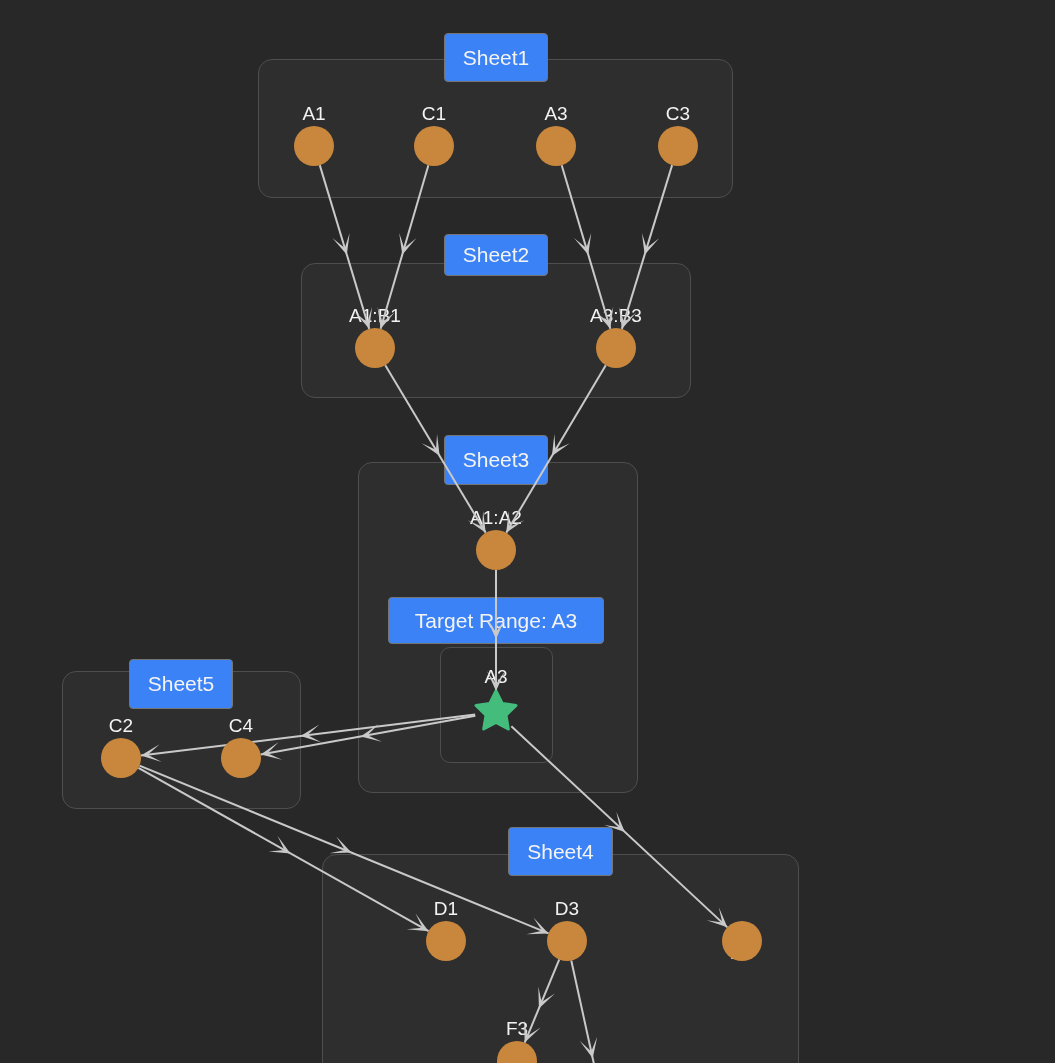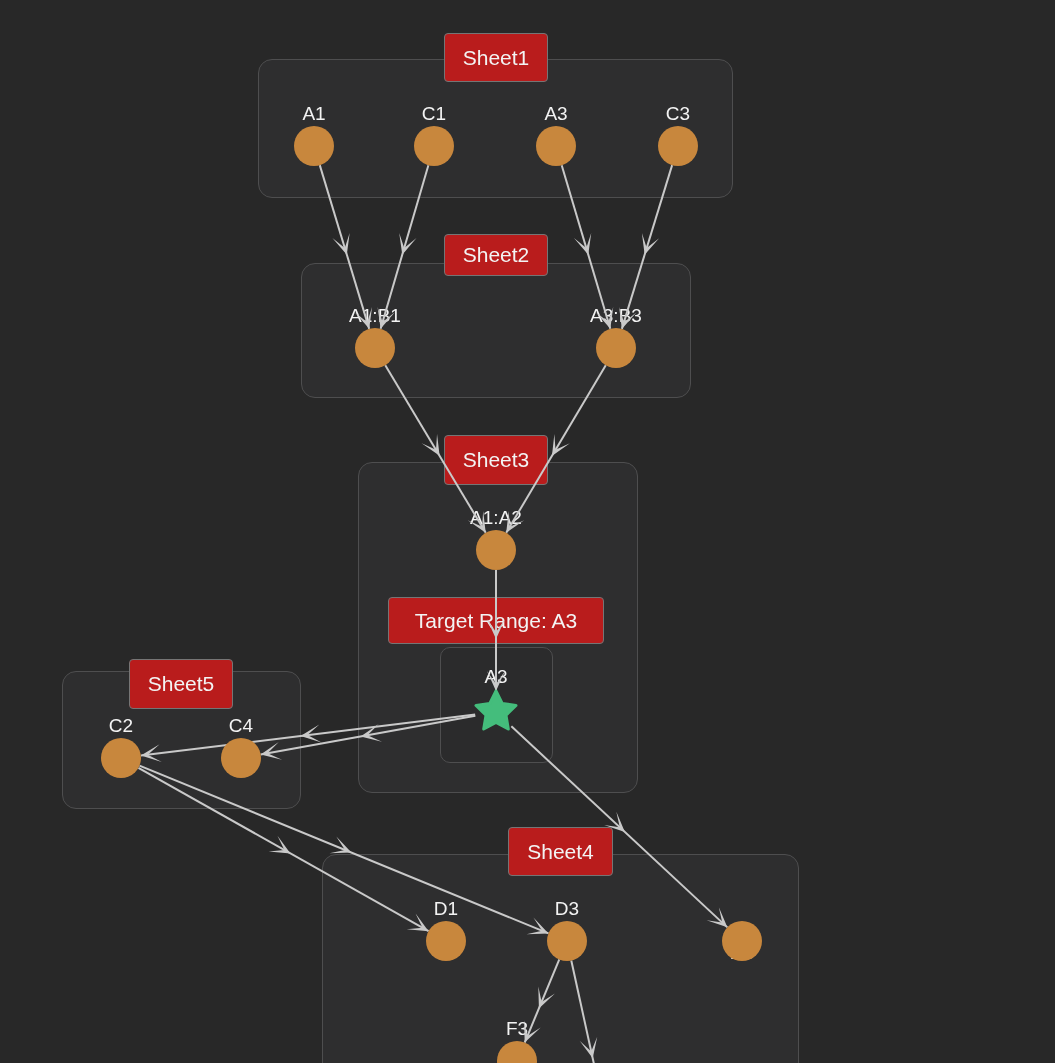--- a/index.html
+++ b/index.html
@@ -24,21 +24,21 @@
   }
   .inner-box {
     position: absolute;
     background: #2b2b2c;
     border: 1px solid #4e4e4f;
     border-radius: 10px;
     box-sizing: border-box;
   }
   .title-box {
     position: absolute;
-    background: #b91c1c;
+    background: #3b82f6;
     border: 1px solid #757575;
     border-radius: 4px;
     box-sizing: border-box;
     color: #f3f3f3;
     font-size: 21px;
     display: flex;
     align-items: center;
     justify-content: center;
     white-space: nowrap;
   }

